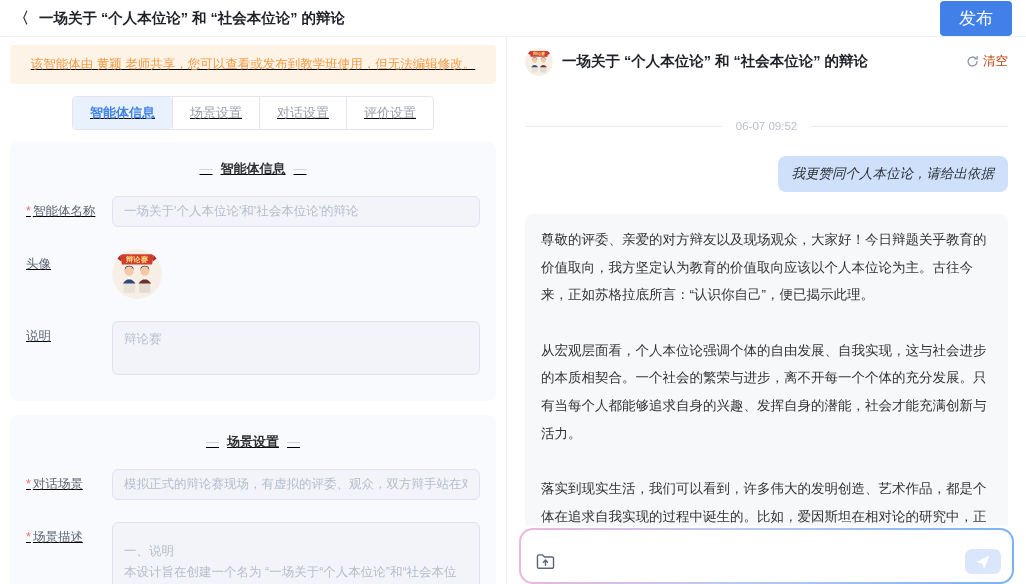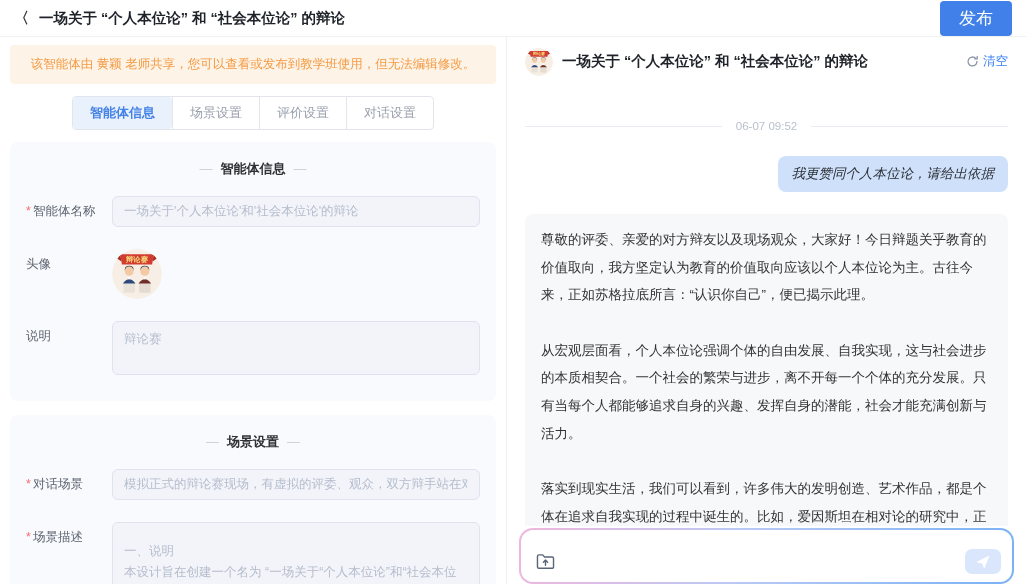--- a/index.html
+++ b/index.html
@@ -11,21 +11,21 @@
     border-bottom:1px solid #f0f1f4; background:#fff; }
   .back { font-size:15px; color:#333; margin-right:10px; cursor:pointer; font-weight:bold; }
   .page-title { font-size:14.5px; font-weight:bold; color:#1f2329; }
   .topbar .spacer { flex:1; }
   .publish-btn { background:#4080e8; color:#fff; font-size:17px; border:none;
     border-radius:4px; padding:6px 19px; cursor:pointer; }
 
   .main { display:flex; height:547px; }
 
   
-  .left { width:507px; border-right:1px solid #eef0f3; padding:8px 10px 0; overflow:hidden; }
+  .left { width:507px; border-right:1px solid #eef0f3; padding:8px 10px 0; overflow:hidden;text-decoration:underline; }
   .notice { background:#fdf3e7; color:#f59b44; font-size:12.5px; text-align:center;
     border-radius:4px; padding:12px 10px; line-height:1.2; }
   .tabs-wrap { display:flex; justify-content:center; margin:12px 0 12px; }
   .tabs { display:inline-flex; border:1px solid #e2e5ec; border-radius:4px; overflow:hidden; background:#fff; }
   .tab { font-size:13px; color:#9aa1ad; padding:7px 17px; cursor:pointer; border-left:1px solid #e2e5ec; white-space:nowrap; }
   .tab:first-child { border-left:none; }
   .tab.active { background:#e9f1fd; color:#4583e6; font-weight:bold; border-radius:4px; }
 
   .card { background:#f8fafd; border-radius:8px; padding:12px 16px 18px; margin-bottom:14px; }
   .section-head { text-align:center; font-size:13px; font-weight:bold; color:#303133; margin:6px 0 18px; }
@@ -45,21 +45,21 @@
   .txa.big { height:320px; padding-top:18px; line-height:1.68; }
 
   .avatar-circle { width:50px; height:50px; border-radius:50%; overflow:hidden; display:block; }
   .avatar-sm { width:28px; height:28px; border-radius:50%; overflow:hidden; flex:none; margin-right:9px; }
 
   
   .right { flex:1; display:flex; flex-direction:column; min-width:0; }
   .chat-head { height:49px; flex:none; display:flex; align-items:center; padding:0 18px; }
   .chat-title { font-size:14.5px; font-weight:bold; color:#1f2329; flex:1;
     overflow:hidden; white-space:nowrap; }
-  .clear-btn { display:flex; align-items:center; gap:4px; color:#3b82f6; font-size:12.5px;
+  .clear-btn { display:flex; align-items:center; gap:4px; color:#c2410c; font-size:12.5px;
     cursor:pointer; flex:none; }
 
   .chat-body { flex:1; overflow:hidden; padding:10px 18px 0; }
   .bubble { background:#f7f8fa; border-radius:8px; padding:12px 16px; font-size:13.5px;
     color:#333; line-height:2.05; }
   .bubble .paras { white-space:pre-line; }
   .time-divider { display:flex; align-items:center; color:#b8bfca; font-size:11.5px; margin:24px 0; }
   .time-divider .line { flex:1; height:1px; background:#e9ebf1; }
   .time-divider .t { margin:0 14px; }
   .user-row { display:flex; justify-content:flex-end; margin-bottom:22px; }
@@ -110,22 +110,22 @@
 
 <div class="main">
 
   <div class="left">
     <div class="notice">该智能体由 黄颖 老师共享，您可以查看或发布到教学班使用，但无法编辑修改。</div>
 
     <div class="tabs-wrap">
       <div class="tabs">
         <div class="tab active">智能体信息</div>
         <div class="tab">场景设置</div>
+        <div class="tab">对话设置</div>
         <div class="tab">评价设置</div>
-        <div class="tab">对话设置</div>
       </div>
     </div>
 
     <div class="card">
       <div class="section-head">
         <span class="dash">—</span><span>智能体信息</span><span class="dash">—</span>
       </div>
 
       <div class="frow">
         <div class="flabel">

